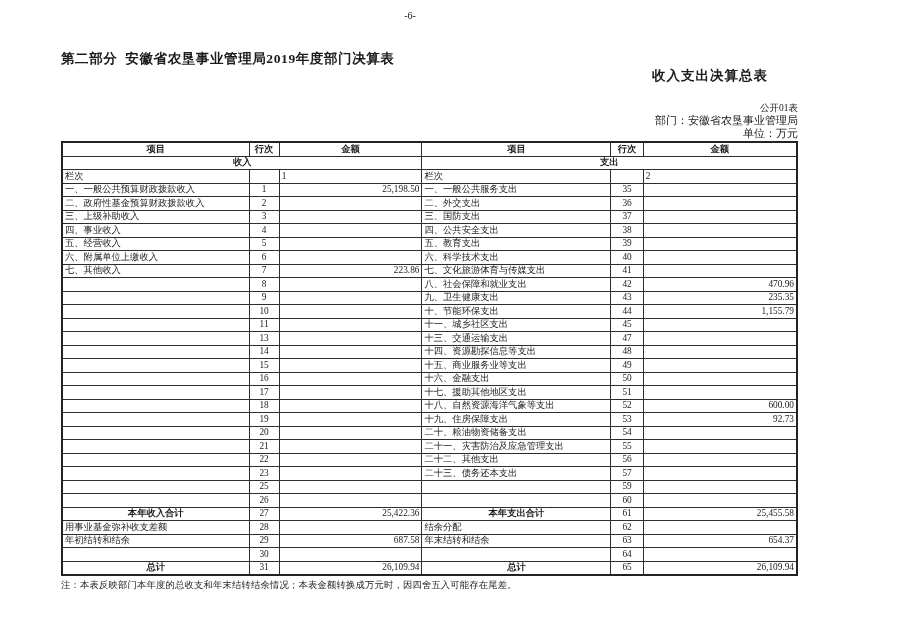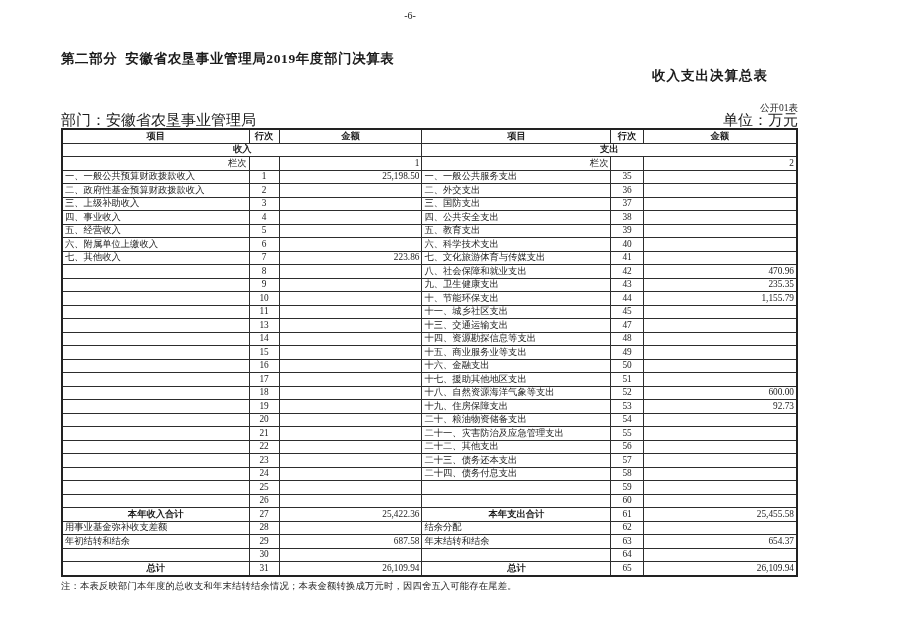--- a/index.html
+++ b/index.html
@@ -40,22 +40,23 @@
   .form-code {
     font-size: 9.5px;
     text-align: right;
     line-height: 12px;
     margin-top: 18px;
   }
   .meta-row {
     display: flex;
     justify-content: space-between;
     align-items: flex-end;
-    font-size: 15px;
+    font-size: 11px;
     line-height: 13px;
+    flex-direction: column;
   }
   table.summary {
     border-collapse: collapse;
     table-layout: fixed;
     width: 737px;
     margin-top: 1px;
     border: 2px solid #222222;
   }
   table.summary th,
   table.summary td {
@@ -69,21 +70,21 @@
     font-weight: normal;
     box-sizing: content-box;
   }
   table.summary thead th {
     text-align: center;
     font-weight: bold;
   }
   td.item { text-align: left; }
   td.no   { text-align: center; }
   td.amt  { text-align: right; }
-  tr.index-row td { text-align: right; }
+  tr.index-row td { text-align: left; }
   tr.total-row td.item {
     text-align: center;
     font-weight: bold;
   }
   .note {
     font-size: 9.3px;
     line-height: 12px;
     margin-top: 3px;
     font-weight: normal;
     letter-spacing: 0.2px;
@@ -313,28 +314,20 @@
           <tr>
             <td class="item"></td>
             <td class="no">23</td>
             <td class="amt"></td>
             <td class="item">二十三、债务还本支出</td>
             <td class="no">57</td>
             <td class="amt"></td>
           </tr>
           <tr>
             <td class="item"></td>
-            <td class="no">24</td>
-            <td class="amt"></td>
-            <td class="item">二十四、债务付息支出</td>
-            <td class="no">58</td>
-            <td class="amt"></td>
-          </tr>
-          <tr>
-            <td class="item"></td>
             <td class="no">25</td>
             <td class="amt"></td>
             <td class="item"></td>
             <td class="no">59</td>
             <td class="amt"></td>
           </tr>
           <tr>
             <td class="item"></td>
             <td class="no">26</td>
             <td class="amt"></td>

